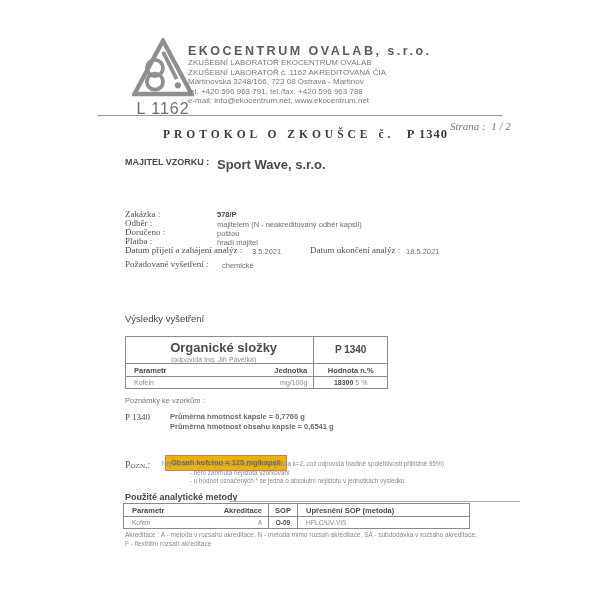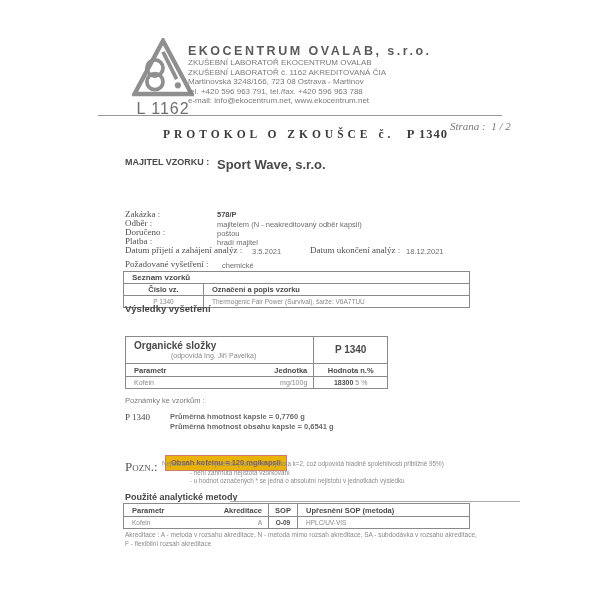--- a/index.html
+++ b/index.html
@@ -35,40 +35,40 @@
   .trow{display:flex;box-sizing:border-box;}
   .cell{box-sizing:border-box;overflow:hidden;white-space:nowrap;}
   .bb{border-bottom:1px solid #8a8a8a;}
   .br{border-right:1px solid #8a8a8a;}
   .samples{left:123px;top:271px;width:347px;}
   .samples .h1{font-size:8px;font-weight:bold;color:#4a4a4a;padding:1px 0 1px 8px;}
   .samples .c1{width:80px;text-align:center;}
   .samples .hd{font-size:7.5px;font-weight:bold;color:#4a4a4a;padding:1px 0;}
   .samples .dt{font-size:6.5px;color:#8a8a8a;padding:1.5px 0 2px;}
   .samples .c2pad{padding-left:8px;}
-  .res-head{left:125px;top:303px;font-size:9.5px;font-weight:bold;color:#474747;}
+  .res-head{left:125px;top:313px;font-size:9.5px;font-weight:normal;color:#474747;}
   .org{left:125px;top:336px;width:263px;}
   .org .lcell{width:189px;}
   .org .rcell{width:73px;text-align:center;}
-  .org .gname{font-size:10px;font-weight:bold;color:#4a4a4a;padding:3px 0 0 8px;}
+  .org .gname{font-size:13px;font-weight:bold;color:#4a4a4a;padding:3px 0 0 8px;text-align:center;}
   .org .gresp{font-size:7px;color:#8a8a8a;padding:1px 0 4px 45px;}
   .org .pid{font-size:10px;font-weight:bold;color:#4a4a4a;padding-top:7px;}
   .org .hrow .cell{font-size:7.5px;font-weight:bold;color:#4a4a4a;padding:1.5px 0;}
   .org .drow .cell{font-size:7px;color:#8a8a8a;padding:1.5px 0 2px;}
   .org .split{display:flex;justify-content:space-between;padding-left:8px !important;padding-right:6px !important;}
   .org .valbold{font-weight:bold;color:#4a4a4a;}
   
   .rem-head{left:125px;top:396px;font-size:7.5px;color:#7a7a7a;}
   .rem-id{left:125px;top:412px;font-family:"Liberation Serif",serif;font-size:9px;color:#4a4a4a;}
   .rem-lines{left:170px;top:412px;font-size:7.5px;font-weight:bold;color:#6a6a6a;line-height:9.8px;white-space:nowrap;}
   .hl-box{left:165px;top:455px;border:1.2px solid #cf7a6e;padding:2px 5px 2.5px;
           font-size:7.5px;font-weight:bold;color:#7d5a54;white-space:nowrap;background:#eab308;}
   
   .pozn-label{left:125px;top:459px;font-family:"Liberation Serif",serif;font-variant:small-caps;
-              font-size:13px;color:#555;}
+              font-size:10px;color:#555;}
   .pozn-l1{left:162px;top:460px;font-size:6.3px;color:#8a8a8a;white-space:nowrap;}
   .pozn-l2{left:190px;top:469px;font-size:6.3px;color:#8a8a8a;white-space:nowrap;}
   .pozn-l3{left:190px;top:477px;font-size:6.3px;color:#8a8a8a;white-space:nowrap;}
   
   .met-head{left:125px;top:492px;font-size:9px;font-weight:bold;color:#474747;}
   .met-underline{left:230px;top:501px;width:290px;border-top:1px solid #aaa;height:0;}
   .methods{left:123px;top:503px;width:347px;}
   .methods .c1{width:145px;}
   .methods .c2{width:29px;text-align:center;}
   .methods .hd{font-size:7.5px;font-weight:bold;color:#4a4a4a;padding:1.5px 0;}
@@ -118,38 +118,25 @@
   <div class="abs lab ord-label" style="top:218px">Odběr :</div>
   <div class="abs ord-value" style="top:219.5px">majitelem (N - neakreditovaný odběr kapsli)</div>
   <div class="abs lab ord-label" style="top:227px">Doručeno :</div>
   <div class="abs ord-value" style="top:228.5px">poštou</div>
   <div class="abs lab ord-label" style="top:236px">Platba :</div>
   <div class="abs ord-value" style="top:237.5px">hradí majitel</div>
 
   <div class="abs lab" style="left:125px;top:245px">Datum přijetí a zahájení analýz :</div>
   <div class="abs ord-value" style="left:252px;top:246.5px">3.5.2021</div>
   <div class="abs lab" style="left:310px;top:245px">Datum ukončení analýz :</div>
-  <div class="abs ord-value" style="left:406px;top:246.5px">18.12.2021</div>
+  <div class="abs ord-value" style="left:406px;top:246.5px">18.5.2021</div>
 
   <div class="abs lab" style="left:125px;top:259px">Požadované vyšetření :</div>
   <div class="abs ord-value" style="left:222px;top:260.5px">chemické</div>
 
-  <div class="abs tbl samples">
-    <div class="trow bb">
-      <div class="cell h1" style="width:100%">Seznam vzorků</div>
-    </div>
-    <div class="trow bb">
-      <div class="cell hd c1 br">Číslo vz.</div>
-      <div class="cell hd c2pad" style="flex:1">Označení a popis vzorku</div>
-    </div>
-    <div class="trow">
-      <div class="cell dt c1 br">P 1340</div>
-      <div class="cell dt c2pad" style="flex:1">Thermogenic Fair Power (Survival), šarže: V6A7TUU</div>
-    </div>
-  </div>
 
   <div class="abs res-head">Výsledky vyšetření</div>
 
   <div class="abs tbl org">
     <div class="trow bb" style="height:27px">
       <div class="cell lcell br">
         <div class="gname">Organické složky</div>
         <div class="gresp">(odpovídá  Ing. Jiří Pavelka)</div>
       </div>
       <div class="cell rcell pid">P 1340</div>

